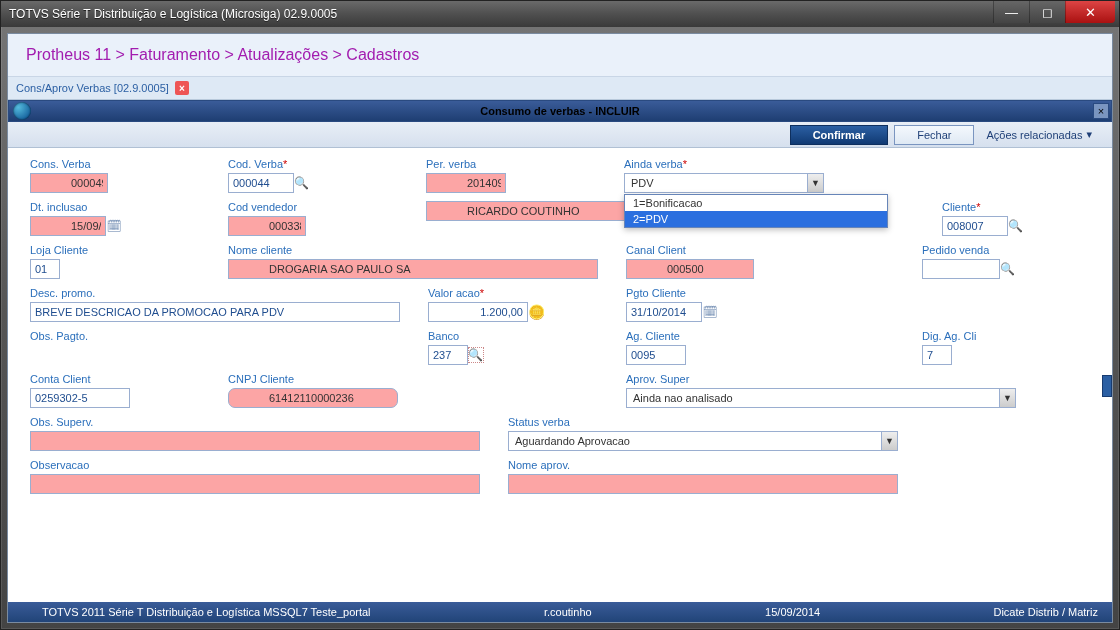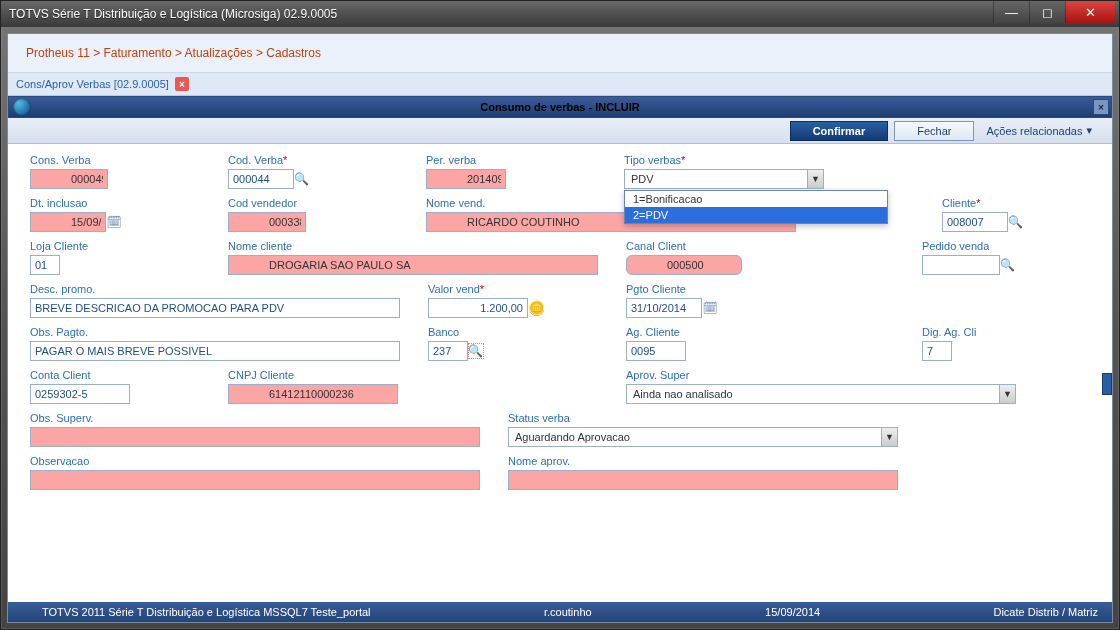--- a/index.html
+++ b/index.html
@@ -42,22 +42,22 @@
     margin: 6px;
     height: calc(100% - 38px);
     background: #fff;
     border: 1px solid #7a8ba0;
     position: relative;
     display:flex;
     flex-direction:column;
   }
   .breadcrumb {
     background:#eaf1fa;
-    color:#c2410c;
-    font-size:12px;
+    color:#a21caf;
+    font-size:16px;
     padding:12px 18px;
     border-bottom:1px solid #c9d6e6;
   }
   .tabrow {
     background:#dee9f5;
     padding:4px 8px;
     display:flex;
     align-items:center;
     gap:6px;
     border-bottom:1px solid #b8c9db;
@@ -218,21 +218,21 @@
           <div class="inp-wrap">
             <input class="inp" style="width: 66px;" value="000044">
             <span class="lookup-icon">🔍</span>
           </div>
         </div>
         <div class="field" style="width:180px">
           <span class="lbl">Per. verba</span>
           <input class="inp ro" style="width: 80px;" readonly="" value="201409">
         </div>
         <div class="field" style="flex:1;position:relative">
-          <span class="lbl"><span>Tipo verbas</span><span class="req">*</span></span>
+          <span class="lbl"><span>Ainda verba</span><span class="req">*</span></span>
           <div class="combo" style="width:200px">
             <span>PDV</span>
             <div style="flex:1"></div>
             <div class="arrow">▼</div>
           </div>
           <div class="dropdown" style="left:0;top:36px;width:264px">
             <div class="opt">1=Bonificacao</div>
             <div class="opt sel">2=PDV</div>
           </div>
         </div>
@@ -244,21 +244,20 @@
           <div class="inp-wrap">
             <input class="inp ro" style="width: 76px;" readonly="" value="15/09/2014">
             <span class="cal-icon">🗓</span>
           </div>
         </div>
         <div class="field" style="width:180px">
           <span class="lbl">Cod vendedor</span>
           <input class="inp ro" style="width: 78px;" readonly="" value="000338">
         </div>
         <div class="field" style="width:380px">
-          <span class="lbl">Nome vend.</span>
           <input class="inp ro" style="width: 370px;" readonly="" value="RICARDO COUTINHO">
         </div>
         <div style="width:100px"></div>
         <div class="field" style="width:120px">
           <span class="lbl"><span>Cliente</span><span class="req">*</span></span>
           <div class="inp-wrap">
             <input class="inp" style="width: 66px;" value="008007">
             <span class="lookup-icon">🔍</span>
           </div>
         </div>
@@ -268,57 +267,56 @@
         <div class="field" style="width:180px">
           <span class="lbl">Loja Cliente</span>
           <input class="inp" style="width: 30px;" value="01">
         </div>
         <div class="field" style="width:380px">
           <span class="lbl">Nome cliente</span>
           <input class="inp ro" style="width: 370px;" readonly="" value="DROGARIA SAO PAULO SA">
         </div>
         <div class="field" style="width:180px">
           <span class="lbl">Canal Client</span>
-          <input class="inp ro" style="width: 116px; border-radius: 6px;" readonly="" value="000500">
+          <input class="inp ro" style="width: 128px;" readonly="" value="000500">
         </div>
         <div style="width:80px"></div>
         <div class="field" style="width:140px">
           <span class="lbl">Pedido venda</span>
           <div class="inp-wrap">
             <input class="inp" style="width: 78px;" value="">
             <span class="lookup-icon">🔍</span>
           </div>
         </div>
       </div>
 
       <div class="row">
         <div class="field" style="width:380px">
           <span class="lbl">Desc. promo.</span>
           <input class="inp" style="width: 370px;" value="BREVE DESCRICAO DA PROMOCAO PARA PDV">
         </div>
         <div class="field" style="width:180px">
-          <span class="lbl"><span>Valor vend</span><span class="req">*</span></span>
+          <span class="lbl"><span>Valor acao</span><span class="req">*</span></span>
           <div class="inp-wrap">
             <input class="inp" style="width: 100px; text-align: right;" value="1.200,00">
             <span class="money-icon">🪙</span>
           </div>
         </div>
         <div class="field" style="width:180px">
           <span class="lbl">Pgto Cliente</span>
           <div class="inp-wrap">
             <input class="inp" style="width: 76px;" value="31/10/2014">
             <span class="cal-icon">🗓</span>
           </div>
         </div>
       </div>
 
       <div class="row">
         <div class="field" style="width:380px">
           <span class="lbl">Obs. Pagto.</span>
-          <input class="inp" style="width: 370px;" value="PAGAR O MAIS BREVE POSSIVEL">
         </div>
         <div class="field" style="width:180px">
           <span class="lbl">Banco</span>
           <div class="inp-wrap">
             <input class="inp" style="width: 40px;" value="237">
             <span class="lookup-icon" style="border:1px dotted #c88;padding:1px">🔍</span>
           </div>
         </div>
         <div class="field" style="width:180px">
           <span class="lbl">Ag. Cliente</span>
@@ -331,21 +329,21 @@
         </div>
       </div>
 
       <div class="row">
         <div class="field" style="width:180px">
           <span class="lbl">Conta Client</span>
           <input class="inp" style="width: 100px;" value="0259302-5">
         </div>
         <div class="field" style="width:380px">
           <span class="lbl">CNPJ Cliente</span>
-          <input class="inp ro" style="width: 170px;" readonly="" value="61412110000236">
+          <input class="inp ro" style="width: 170px; border-radius: 7px;" readonly="" value="61412110000236">
         </div>
         <div class="field" style="flex:1">
           <span class="lbl">Aprov. Super</span>
           <div class="combo" style="width:390px">
             <span>Ainda nao analisado</span>
             <div style="flex:1"></div>
             <div class="arrow">▼</div>
           </div>
         </div>
       </div>

